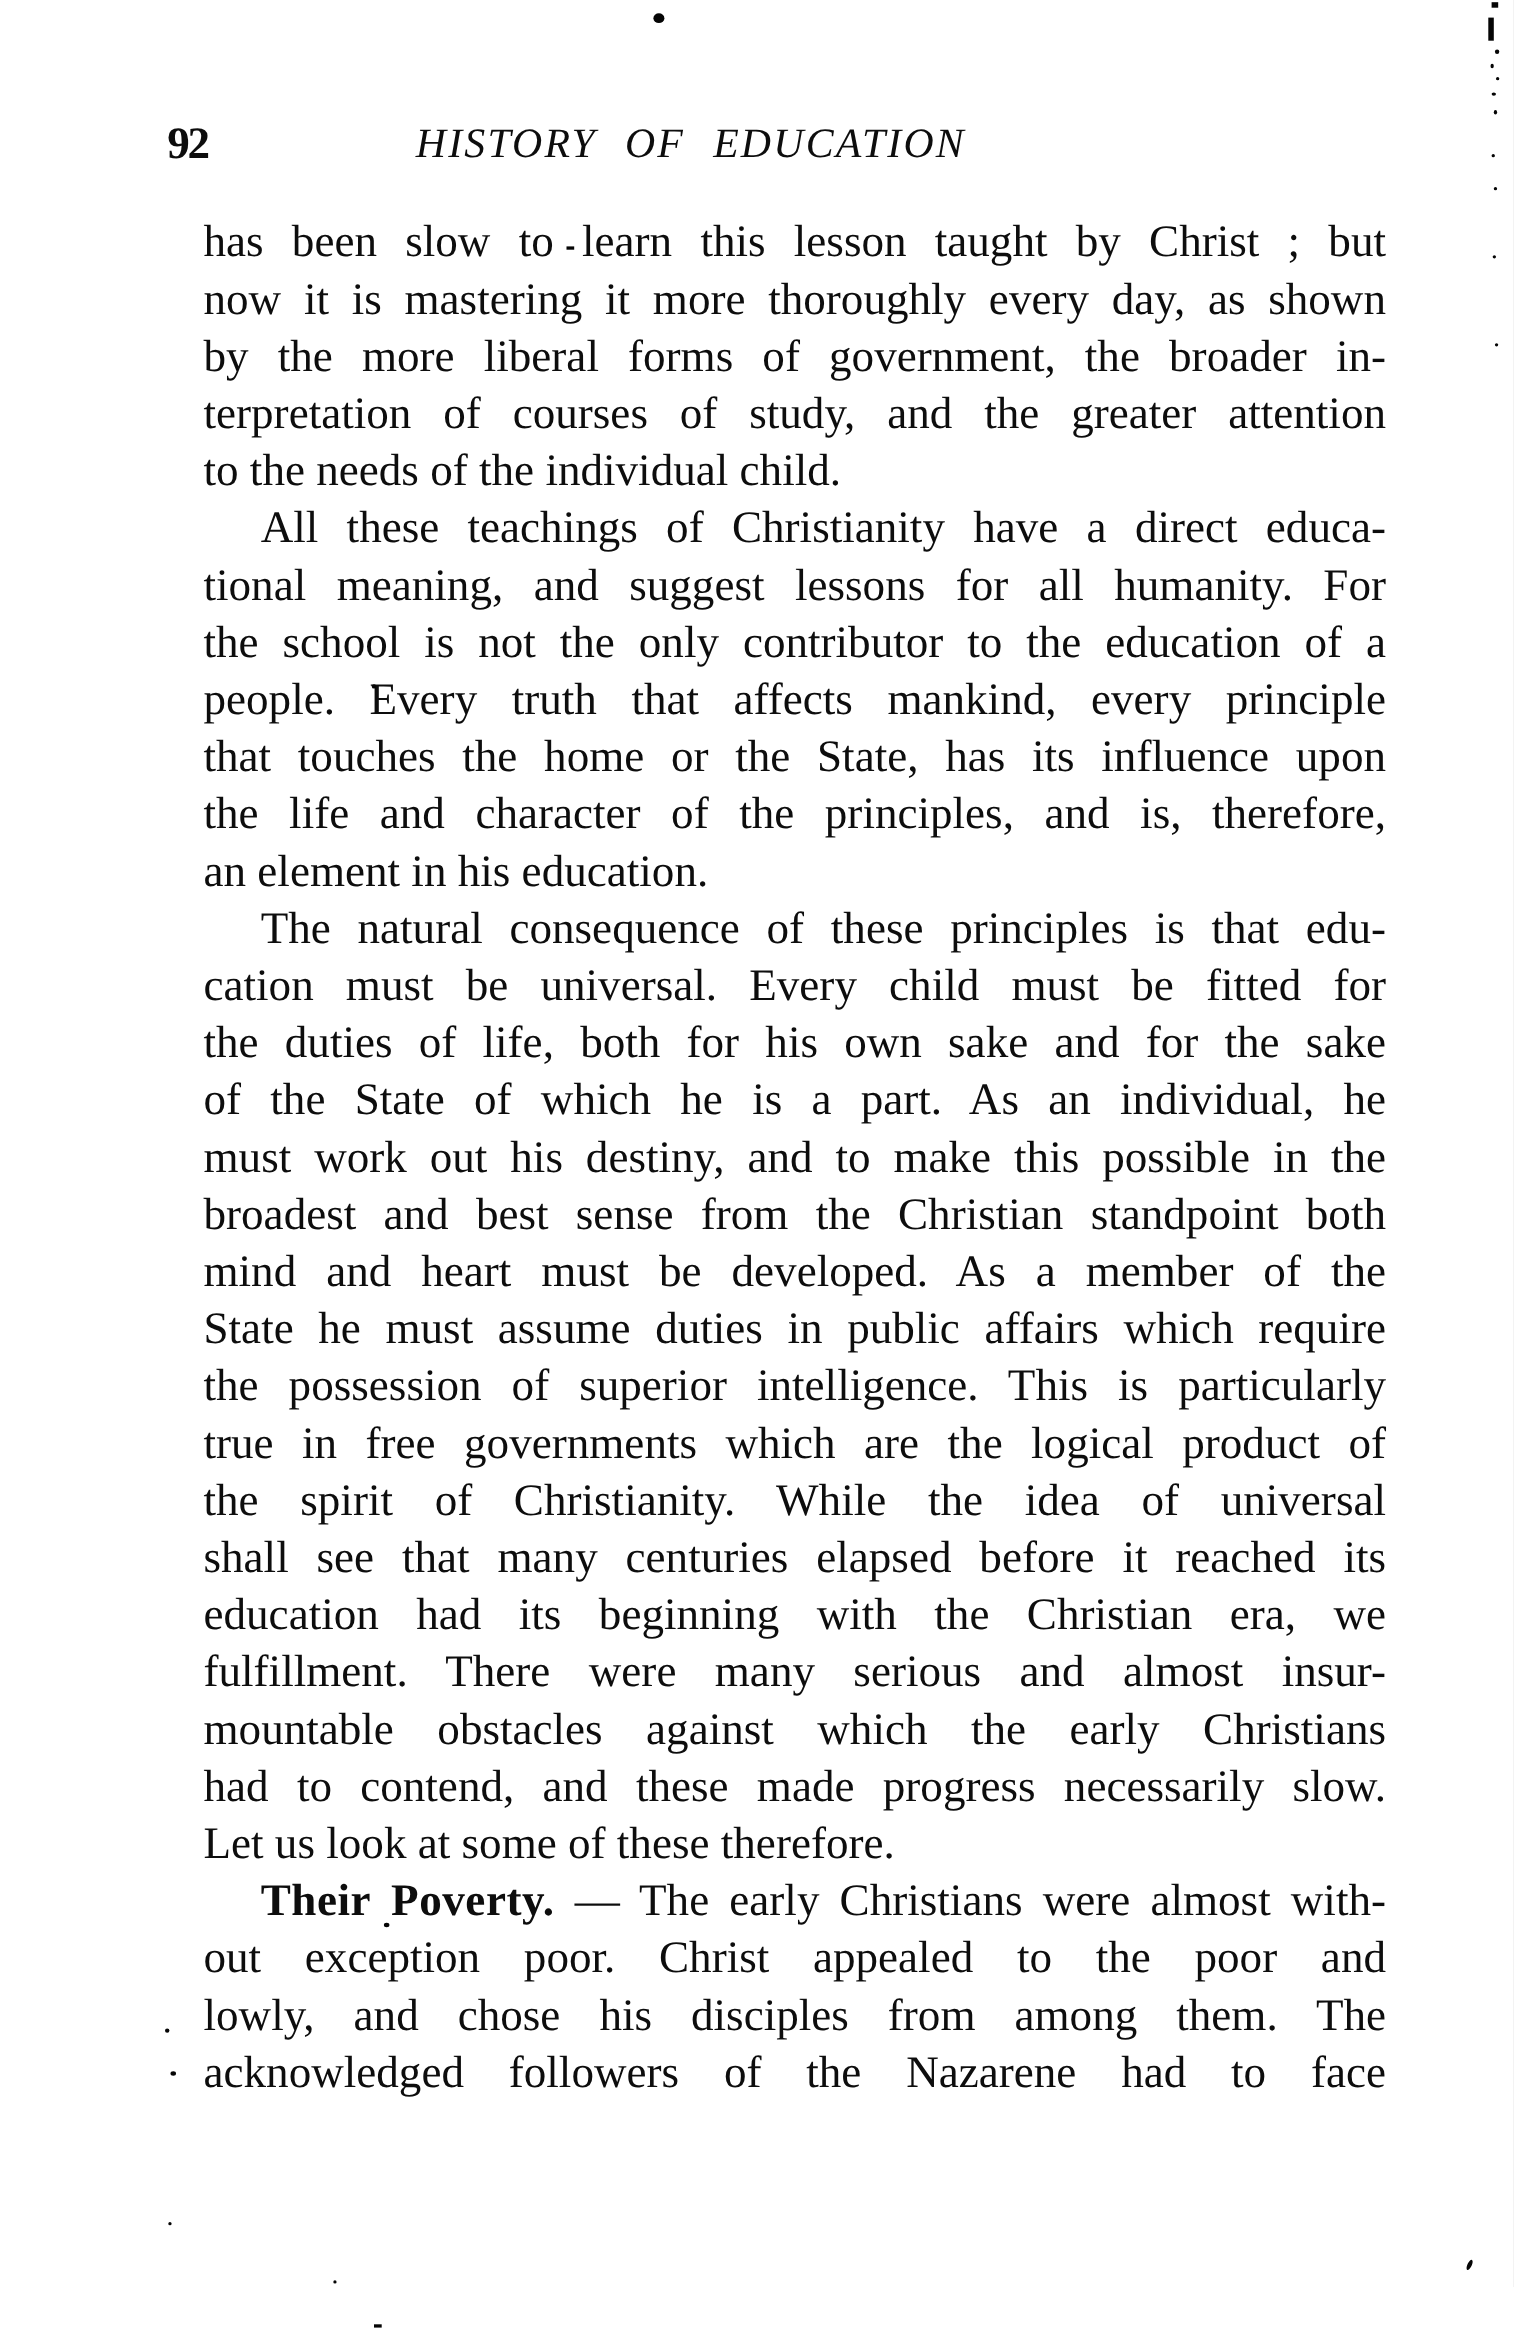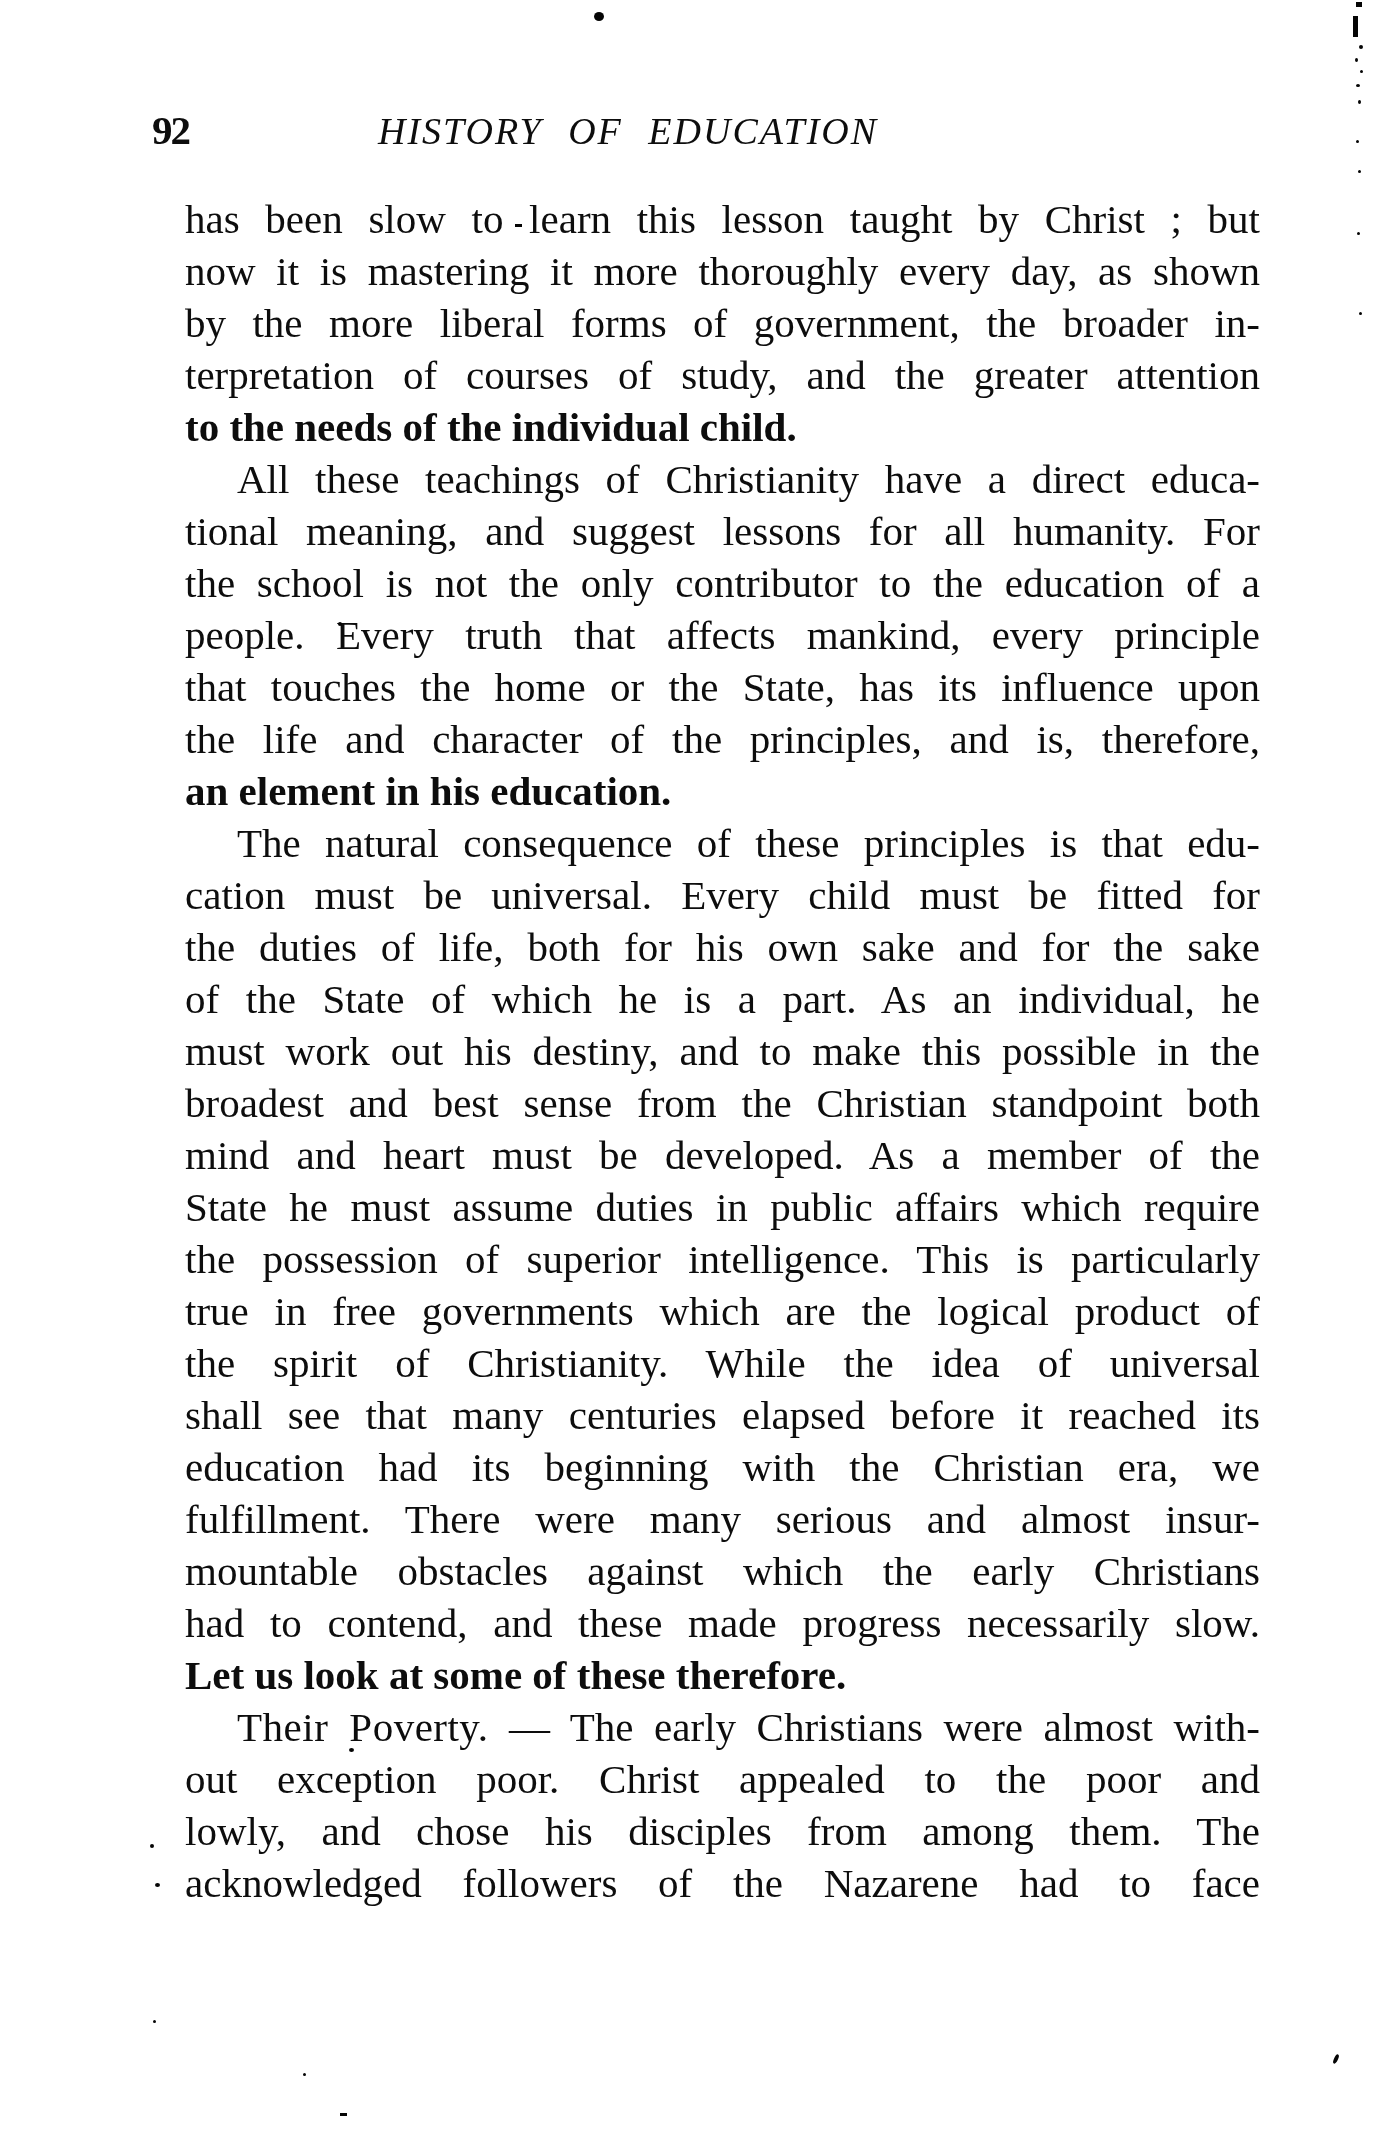--- a/index.html
+++ b/index.html
@@ -41,23 +41,23 @@
     font-size: 41px;
     line-height: 52px;
   }
   .line {
     height: 52px;
     text-align: justify;
     text-align-last: justify;
     text-justify: inter-word;
     white-space: nowrap;
   }
-  .line.flush { text-align-last: left; font-weight: bold; }
+  .line.flush { text-align-last: left; }
   .line.indent { text-indent: 52px; }
-  .seg-bold { font-weight: normal; letter-spacing: 0.5px; }
+  .seg-bold { font-weight: bold; letter-spacing: 0.5px; }
   .speck {
     position: absolute;
     background: #050505;
   }
 </style>
 </head>
 <body>
 
 <div class="page">
   <div class="page-number">92</div>

